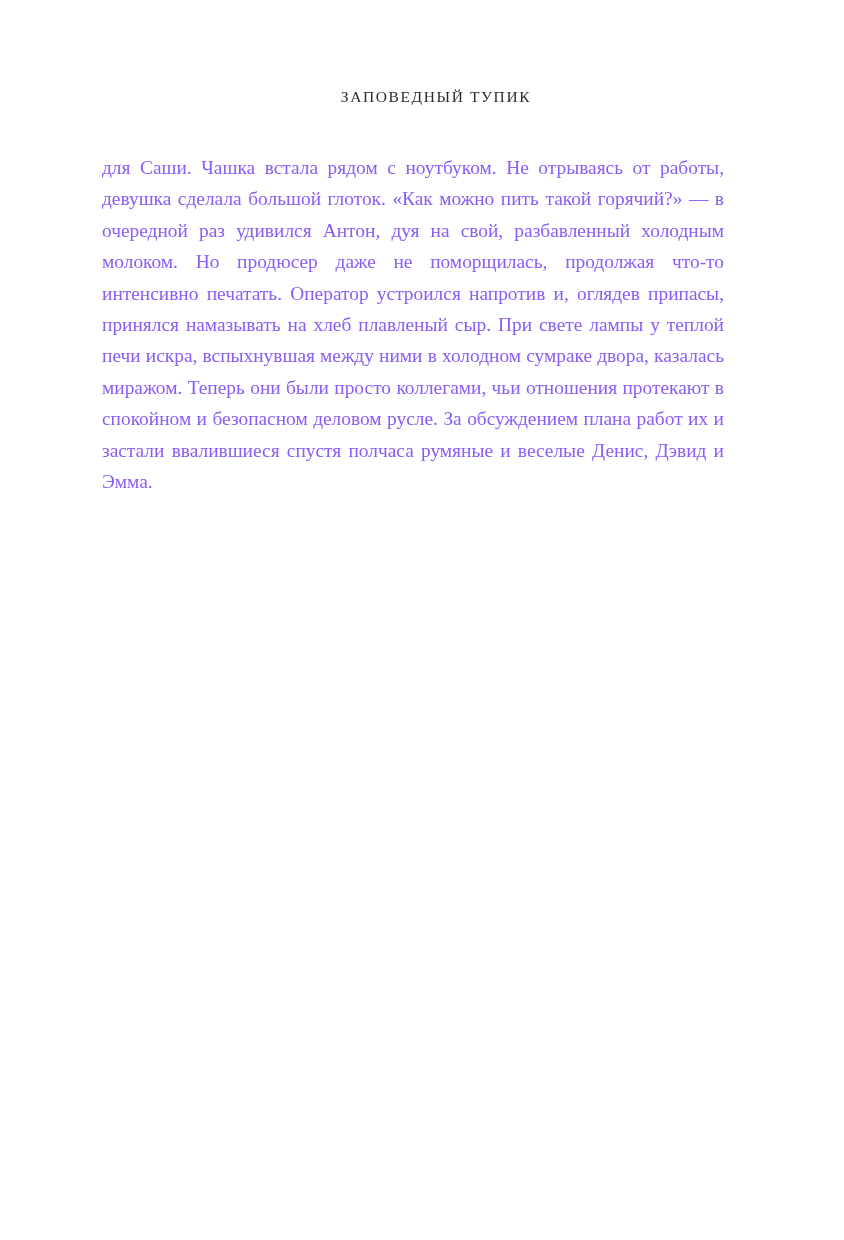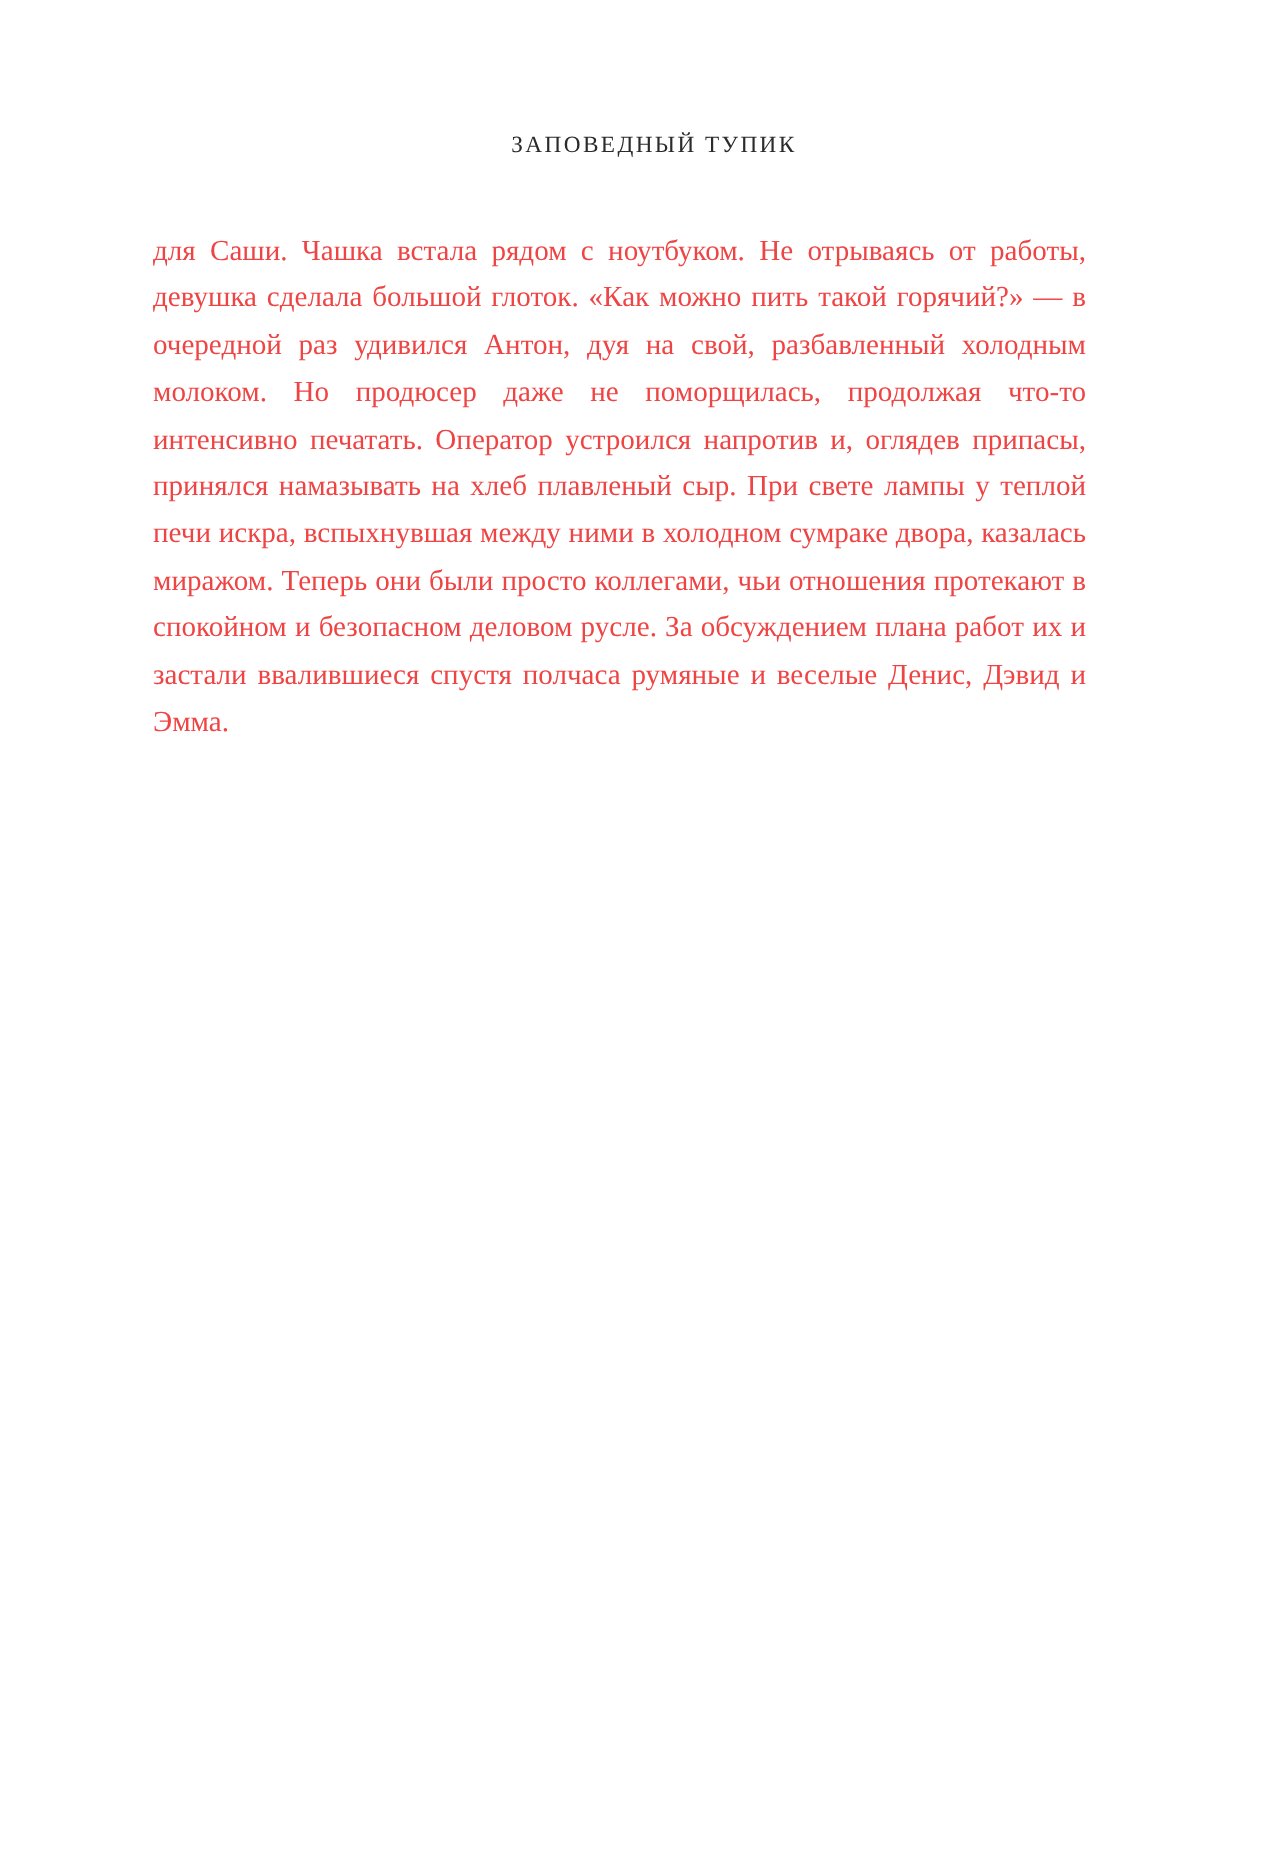--- a/index.html
+++ b/index.html
@@ -34,21 +34,21 @@
     top: 152px;
     left: 88px;
     width: 622px;
   }
   .para {
     margin: 0;
     font-size: 19.4px;
     line-height: 31.4px;
     text-align: justify;
     text-justify: inter-word;
-    color: #ef4444;
+    color: #8b5cf6;
     hyphens: manual;
   }
   .para + .para {
     text-indent: 34px;
   }
   
   .para.justify-all {
     text-align: justify;
   }
 </style>

